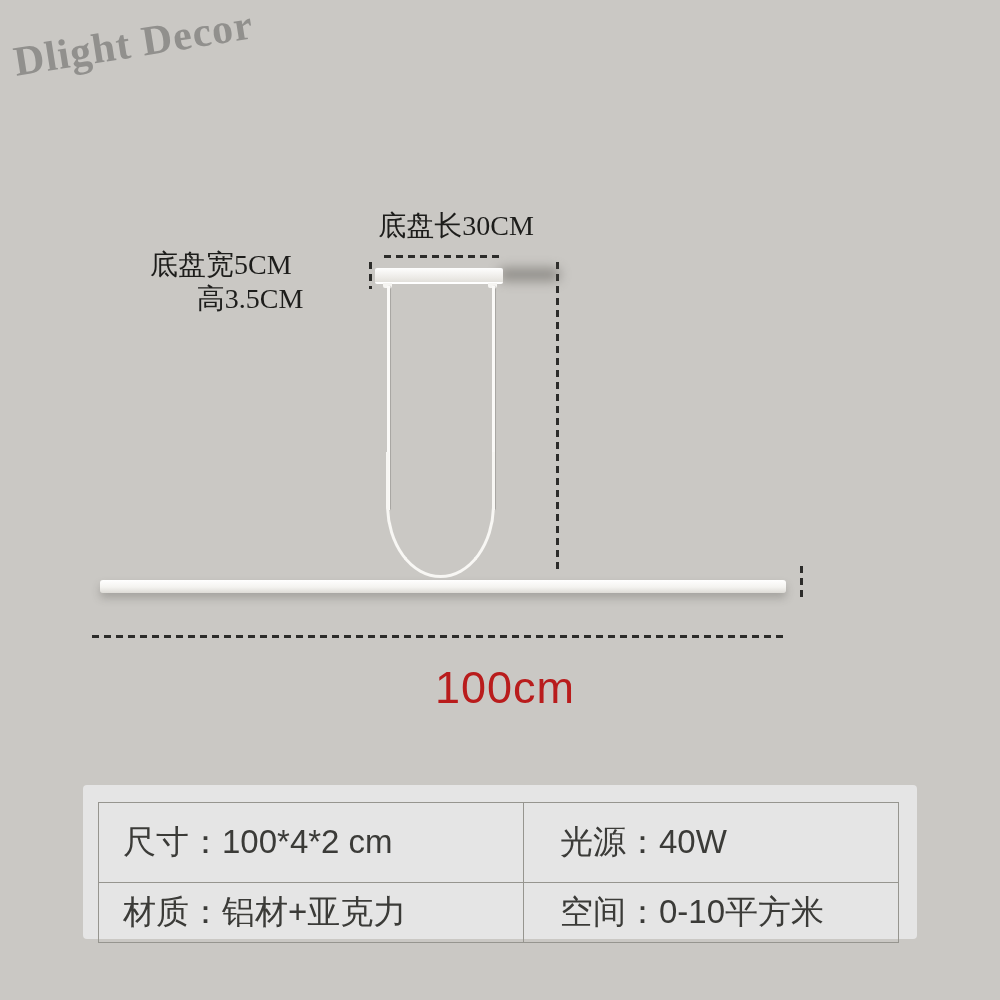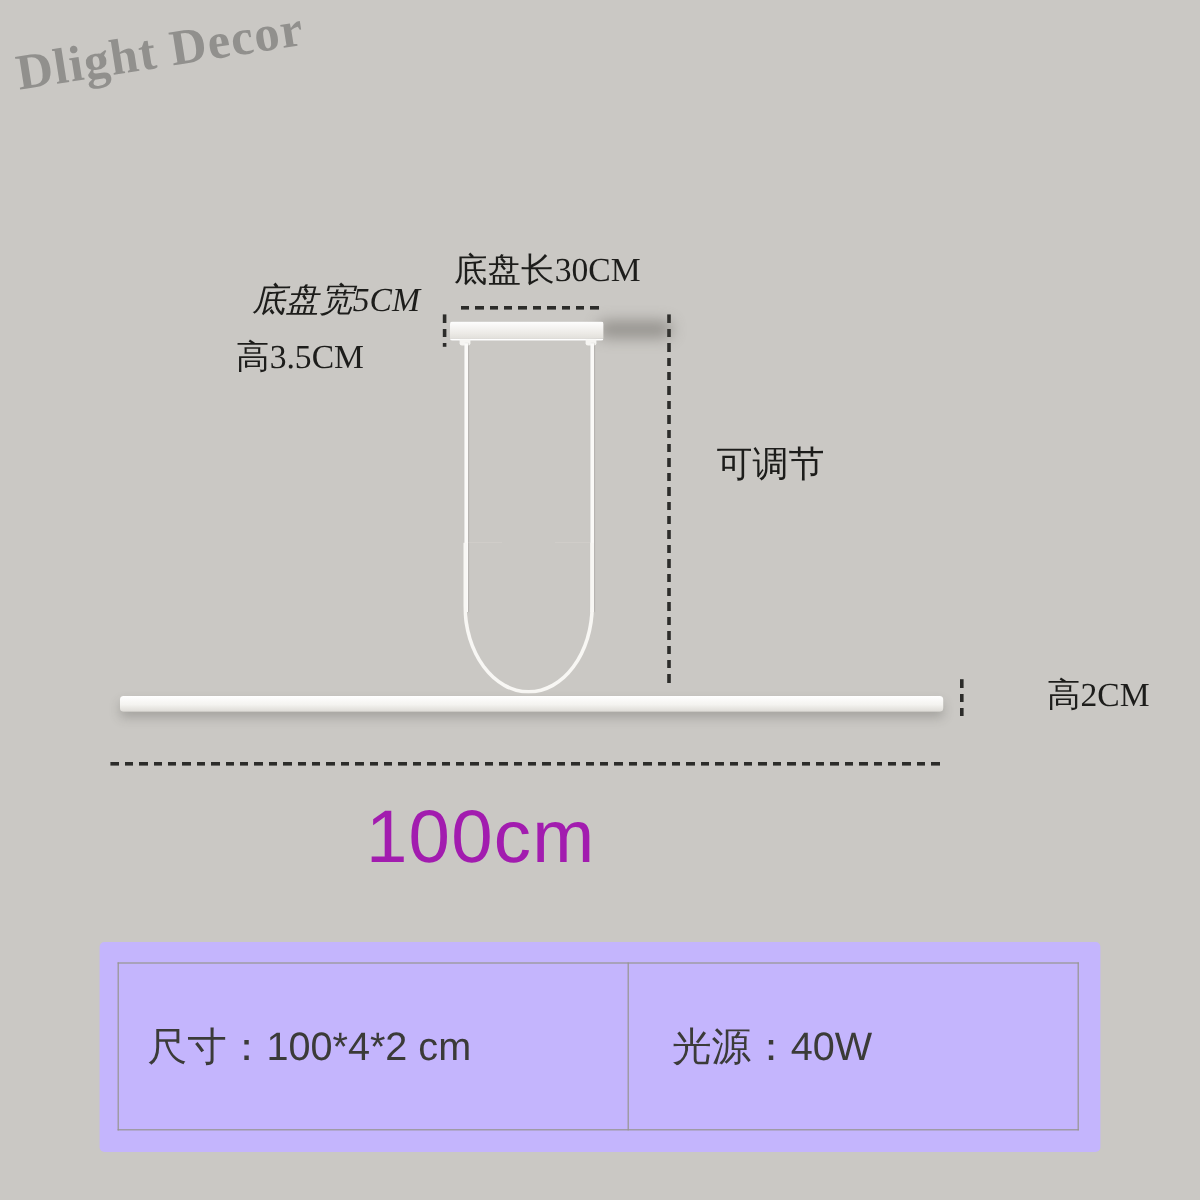--- a/index.html
+++ b/index.html
@@ -67,34 +67,34 @@
   #lamp-bar{
     left:100px;top:580px;width:686px;height:13px;
     background:linear-gradient(180deg,#ffffff,#f4f3f0 55%,#dddbd6);
     border-radius:3px;
     box-shadow:0 5px 9px rgba(70,68,63,.28);
   }
 
   
   .lbl{font-size:28px;line-height:1.2;white-space:nowrap;}
   #canopy-length-label{left:366px;top:209px;width:180px;text-align:center;}
-  #canopy-width-label{left:150px;top:234px;width:200px;text-align:right;font-style:italic;}
+  #canopy-width-label{left:150px;top:248px;width:200px;}
   #canopy-height-label{left:150px;top:282px;width:200px;text-align:center;}
   #wire-length-label{left:597px;top:366px;font-size:30px;line-height:44px;}
   #body-size-label{right:42px;top:563px;width:220px;text-align:right;font-size:28px;line-height:34px;}
   #total-length-label{
-    left:305px;top:662px;width:270px;text-align:left;
+    left:305px;top:662px;width:270px;text-align:right;
     font-family:"Liberation Sans","DejaVu Sans",sans-serif;
-    font-size:62px;color:#a21caf;letter-spacing:1px;
+    font-size:45px;color:#b91c1c;letter-spacing:1px;
   }
 
   
   #spec-card{
-    left:83px;top:785px;width:834px;height:175px;
-    background:#c4b5fd;border-radius:4px;
+    left:83px;top:785px;width:834px;height:154px;
+    background:#e5e5e5;border-radius:4px;
   }
   #spec-table{
     position:absolute;left:15px;top:17px;
     width:800px;height:140px;
     border-collapse:collapse;
     font-family:"Liberation Sans","DejaVu Sans",sans-serif;
     font-size:33px;color:#3b3b38;
     table-layout:fixed;
   }
   #spec-table td{
@@ -129,37 +129,39 @@
   <div id="wire-left" class="abs wire"></div>
   <div id="wire-right" class="abs wire"></div>
   <div id="u-connector" class="abs"></div>
   <div id="lamp-bar" class="abs"></div>
 
   <div id="canopy-length-label" class="abs lbl">底盘长30CM</div>
   <div id="canopy-width-label" class="abs lbl">底盘宽5CM</div>
   <div id="canopy-height-label" class="abs lbl">高3.5CM</div>
 
   <div id="wire-length-label" class="abs">
-    <div>可调节</div>
   </div>
 
   <div id="body-size-label" class="abs">
-    <div>高2CM</div>
   </div>
 
   <div id="total-length-label" class="abs">100cm</div>
 
   <div id="spec-card" class="abs">
     <table id="spec-table">
       <colgroup>
           <col class="c1">
           <col class="c2">
         </colgroup>
       <tbody>
           <tr class="r1">
         <td class="col1">尺寸：100*4*2 cm</td>
         <td class="col2">光源：40W</td>
       </tr>
+      <tr class="r2">
+        <td class="col1">材质：铝材+亚克力</td>
+        <td class="col2">空间：0-10平方米</td>
+      </tr>
     </tbody>
       </table>
   </div>
 
 </div>
 
 </body></html>

